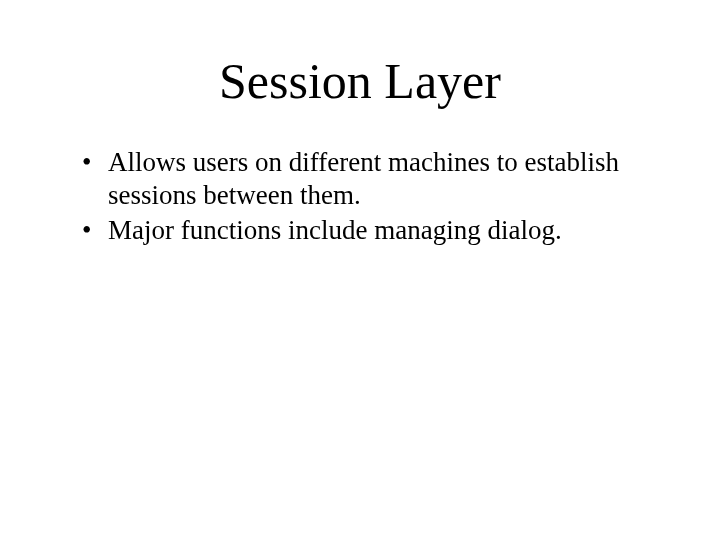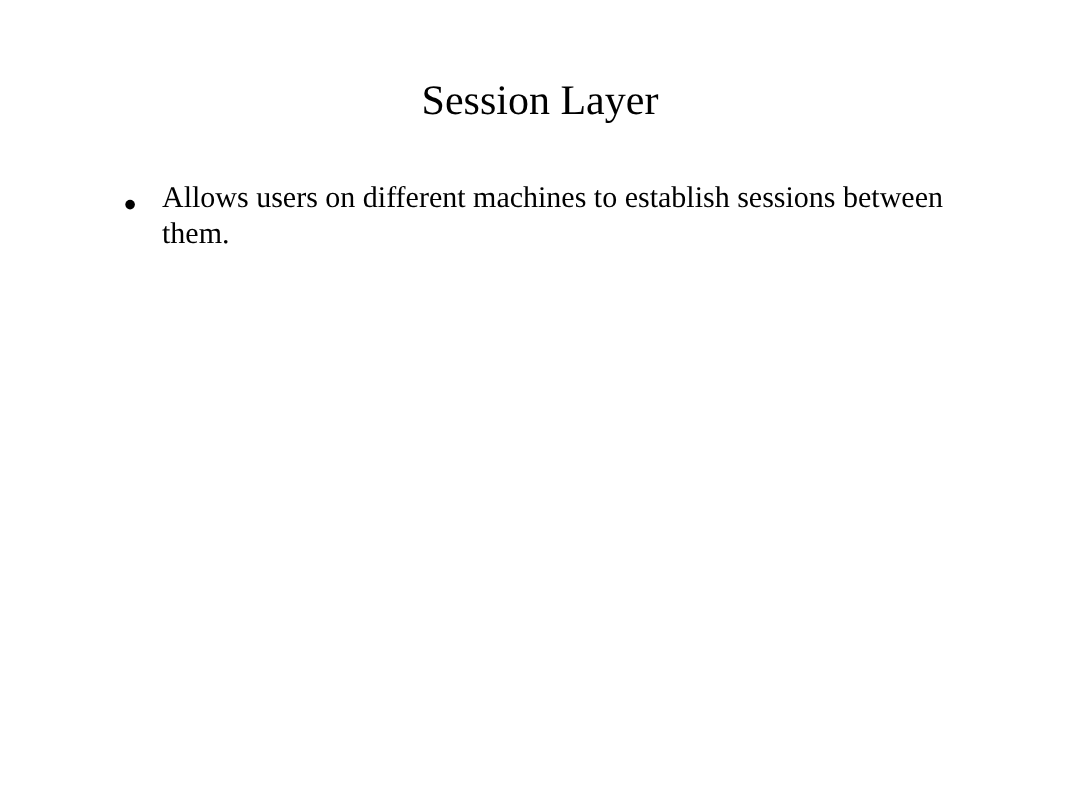--- a/index.html
+++ b/index.html
@@ -14,46 +14,47 @@
       font-family: "Times New Roman", Times, serif;
       color: #000000;
       overflow: hidden;
     }
     .slide {
       width: 100%;
       height: 100%;
       padding: 48px 60px 60px 60px;
     }
     .title {
-      font-size: 28px;
+      font-size: 50px;
       font-weight: normal;
       text-align: center;
       margin-bottom: 36px;
       margin-top: 4px;
     }
     .bullet-list {
       list-style: none;
       padding-left: 28px;
     }
     .bullet-item {
-      font-size: 20px;
+      font-size: 27px;
       line-height: 1.22;
       margin-bottom: 2px;
       position: relative;
       padding-left: 20px;
     }
     .bullet-item::before {
       content: "•";
       position: absolute;
       left: -6px;
       top: 0;
       font-size: 27px;
     }
   </style>
 </head>
 <body>
 
 <div class="slide">
   <h1 class="title">Session Layer</h1>
   <ul class="bullet-list">
     <li class="bullet-item">Allows users on different machines to establish sessions between them.</li>
+    <li class="bullet-item">Major functions include managing dialog.</li>
   </ul>
 </div>
 
 </body></html>

